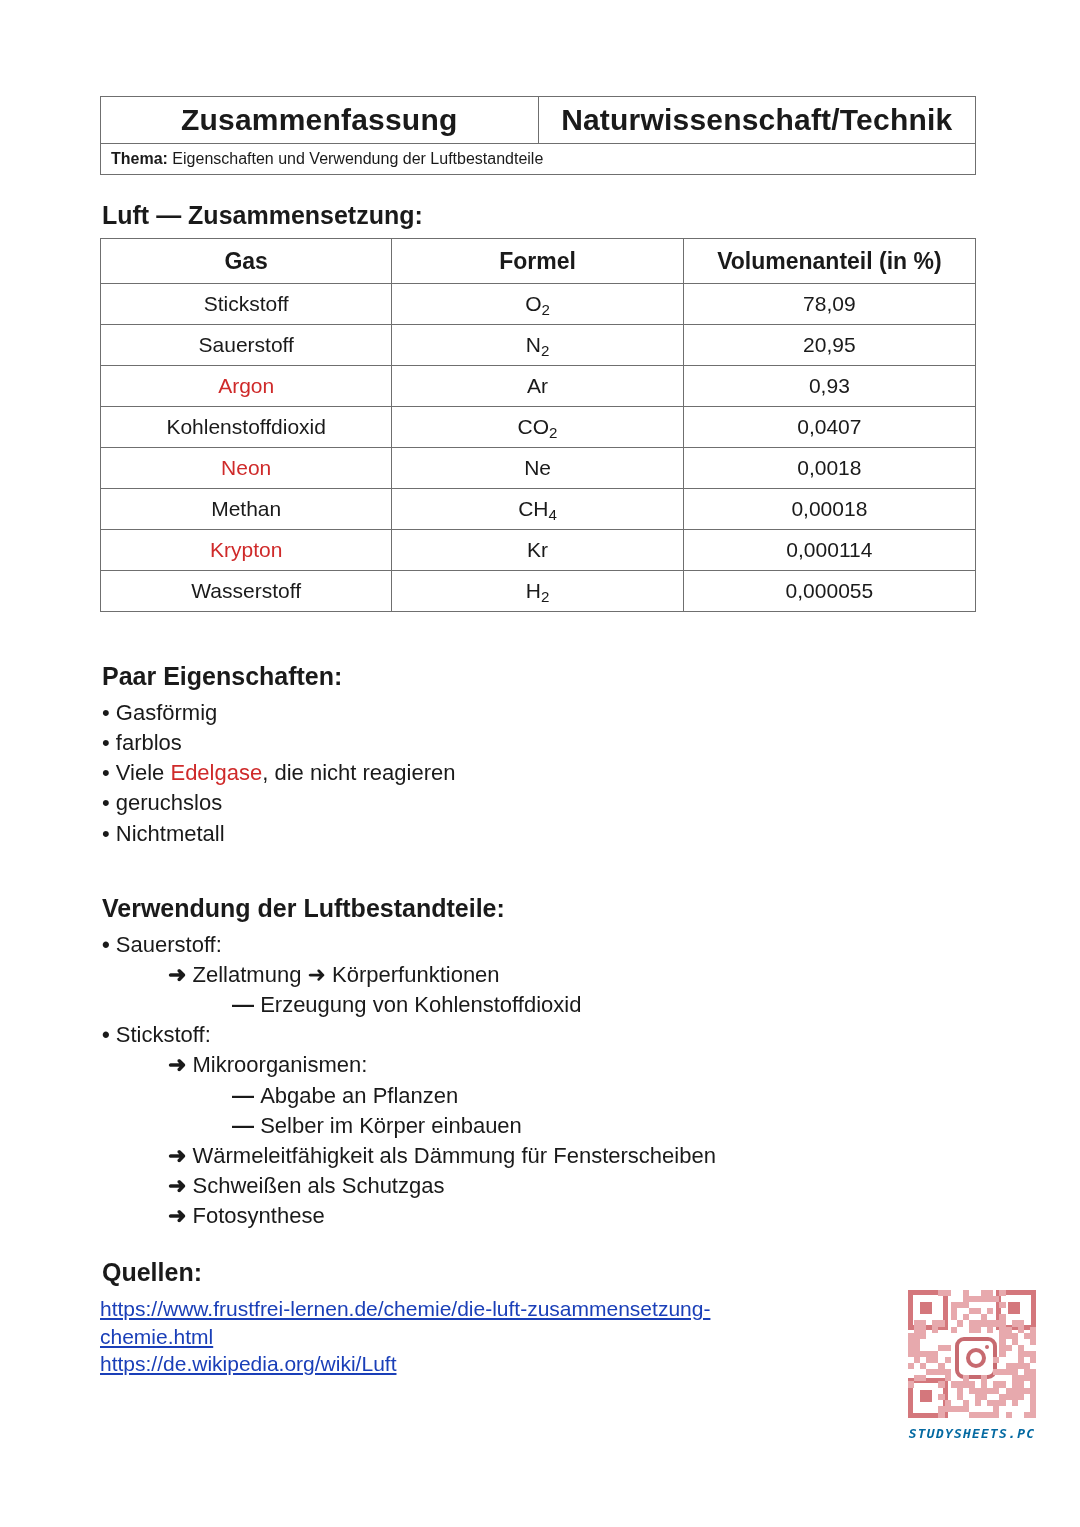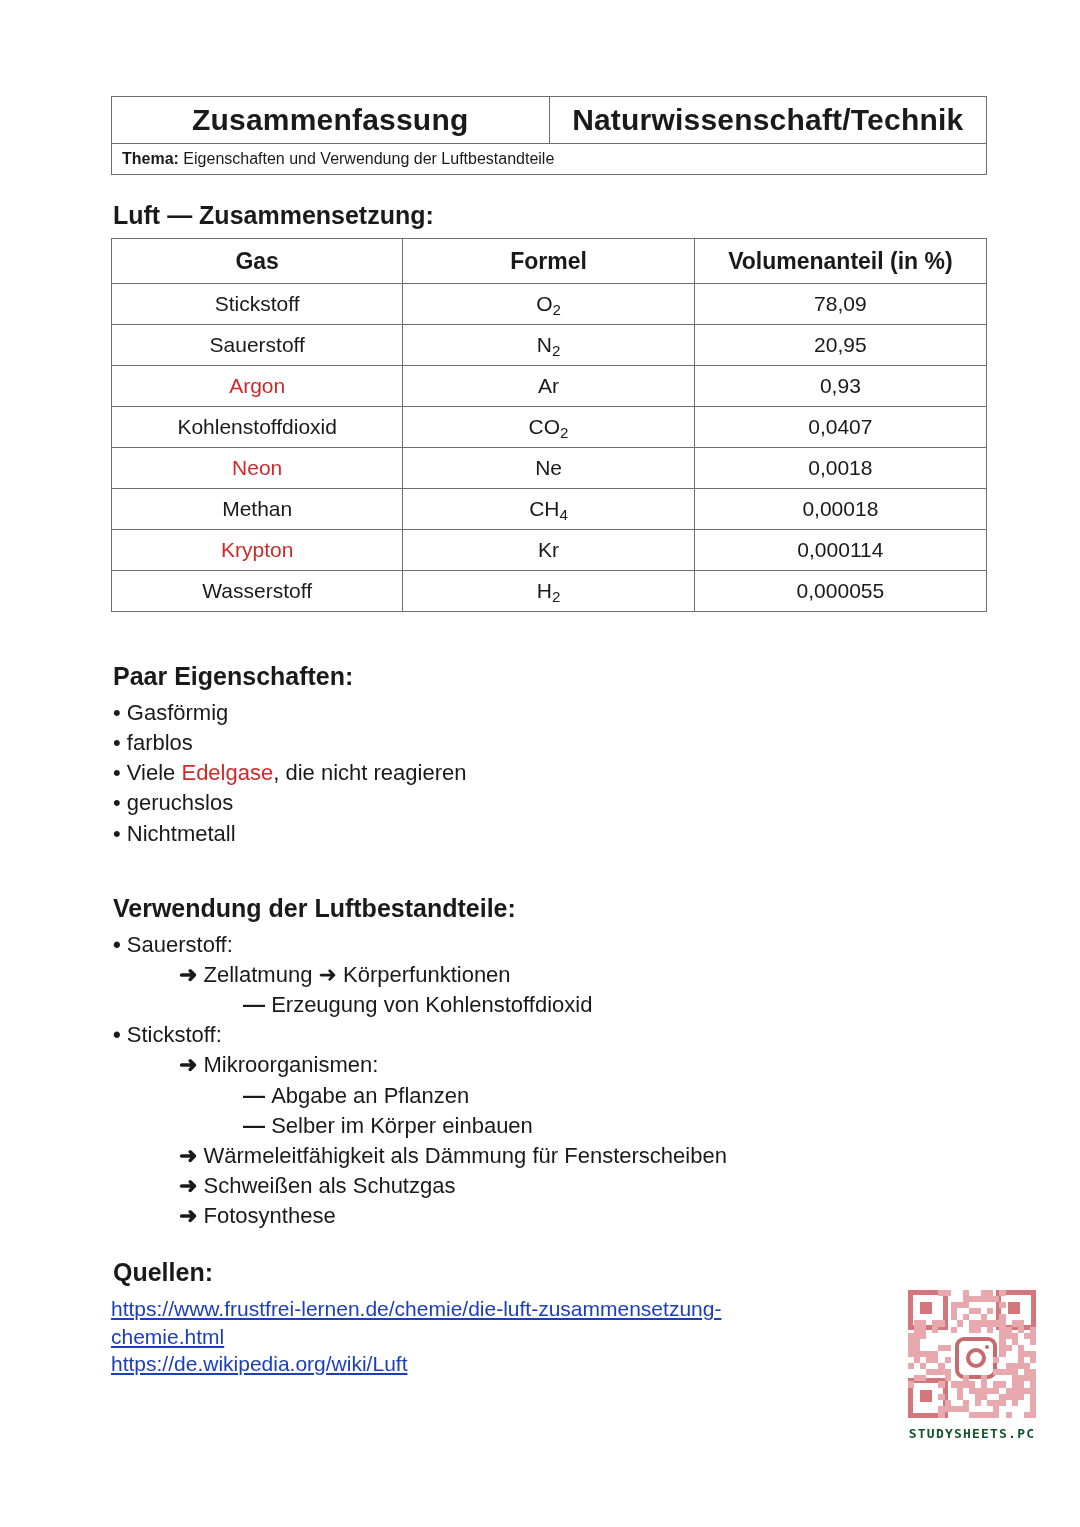--- a/index.html
+++ b/index.html
@@ -16,21 +16,21 @@
     overflow: hidden;
   }
   .page {
     position: absolute;
     left: 0; top: 0;
     width: 1080px;
     height: 1527px;
   }
   .content {
     position: absolute;
-    left: 111px;
+    left: 100px;
     top: 96px;
     width: 876px;
   }
 
   
   .header-table {
     width: 100%;
     border-collapse: collapse;
     table-layout: fixed;
   }
@@ -125,24 +125,25 @@
   .qr-canvas {
     width: 128px;
     height: 128px;
     margin: 0 auto;
     position: relative;
     background: #ffffff;
   }
   .qr-label {
     font-size: 13px;
     letter-spacing: 1.2px;
-    color: #14532d;
+    color: #0369a1;
     font-weight: bold;
     margin-top: 8px;
     font-family: "DejaVu Sans Mono", monospace;
+    font-style: italic;
   }
   .qr-px { position: absolute; background: #e7a9ad; }
   .qr-eye {
     position: absolute;
     width: 30px; height: 30px;
     border: 5px solid #d4777c;
     background: #fff;
   }
   .qr-eye i {
     position: absolute;

